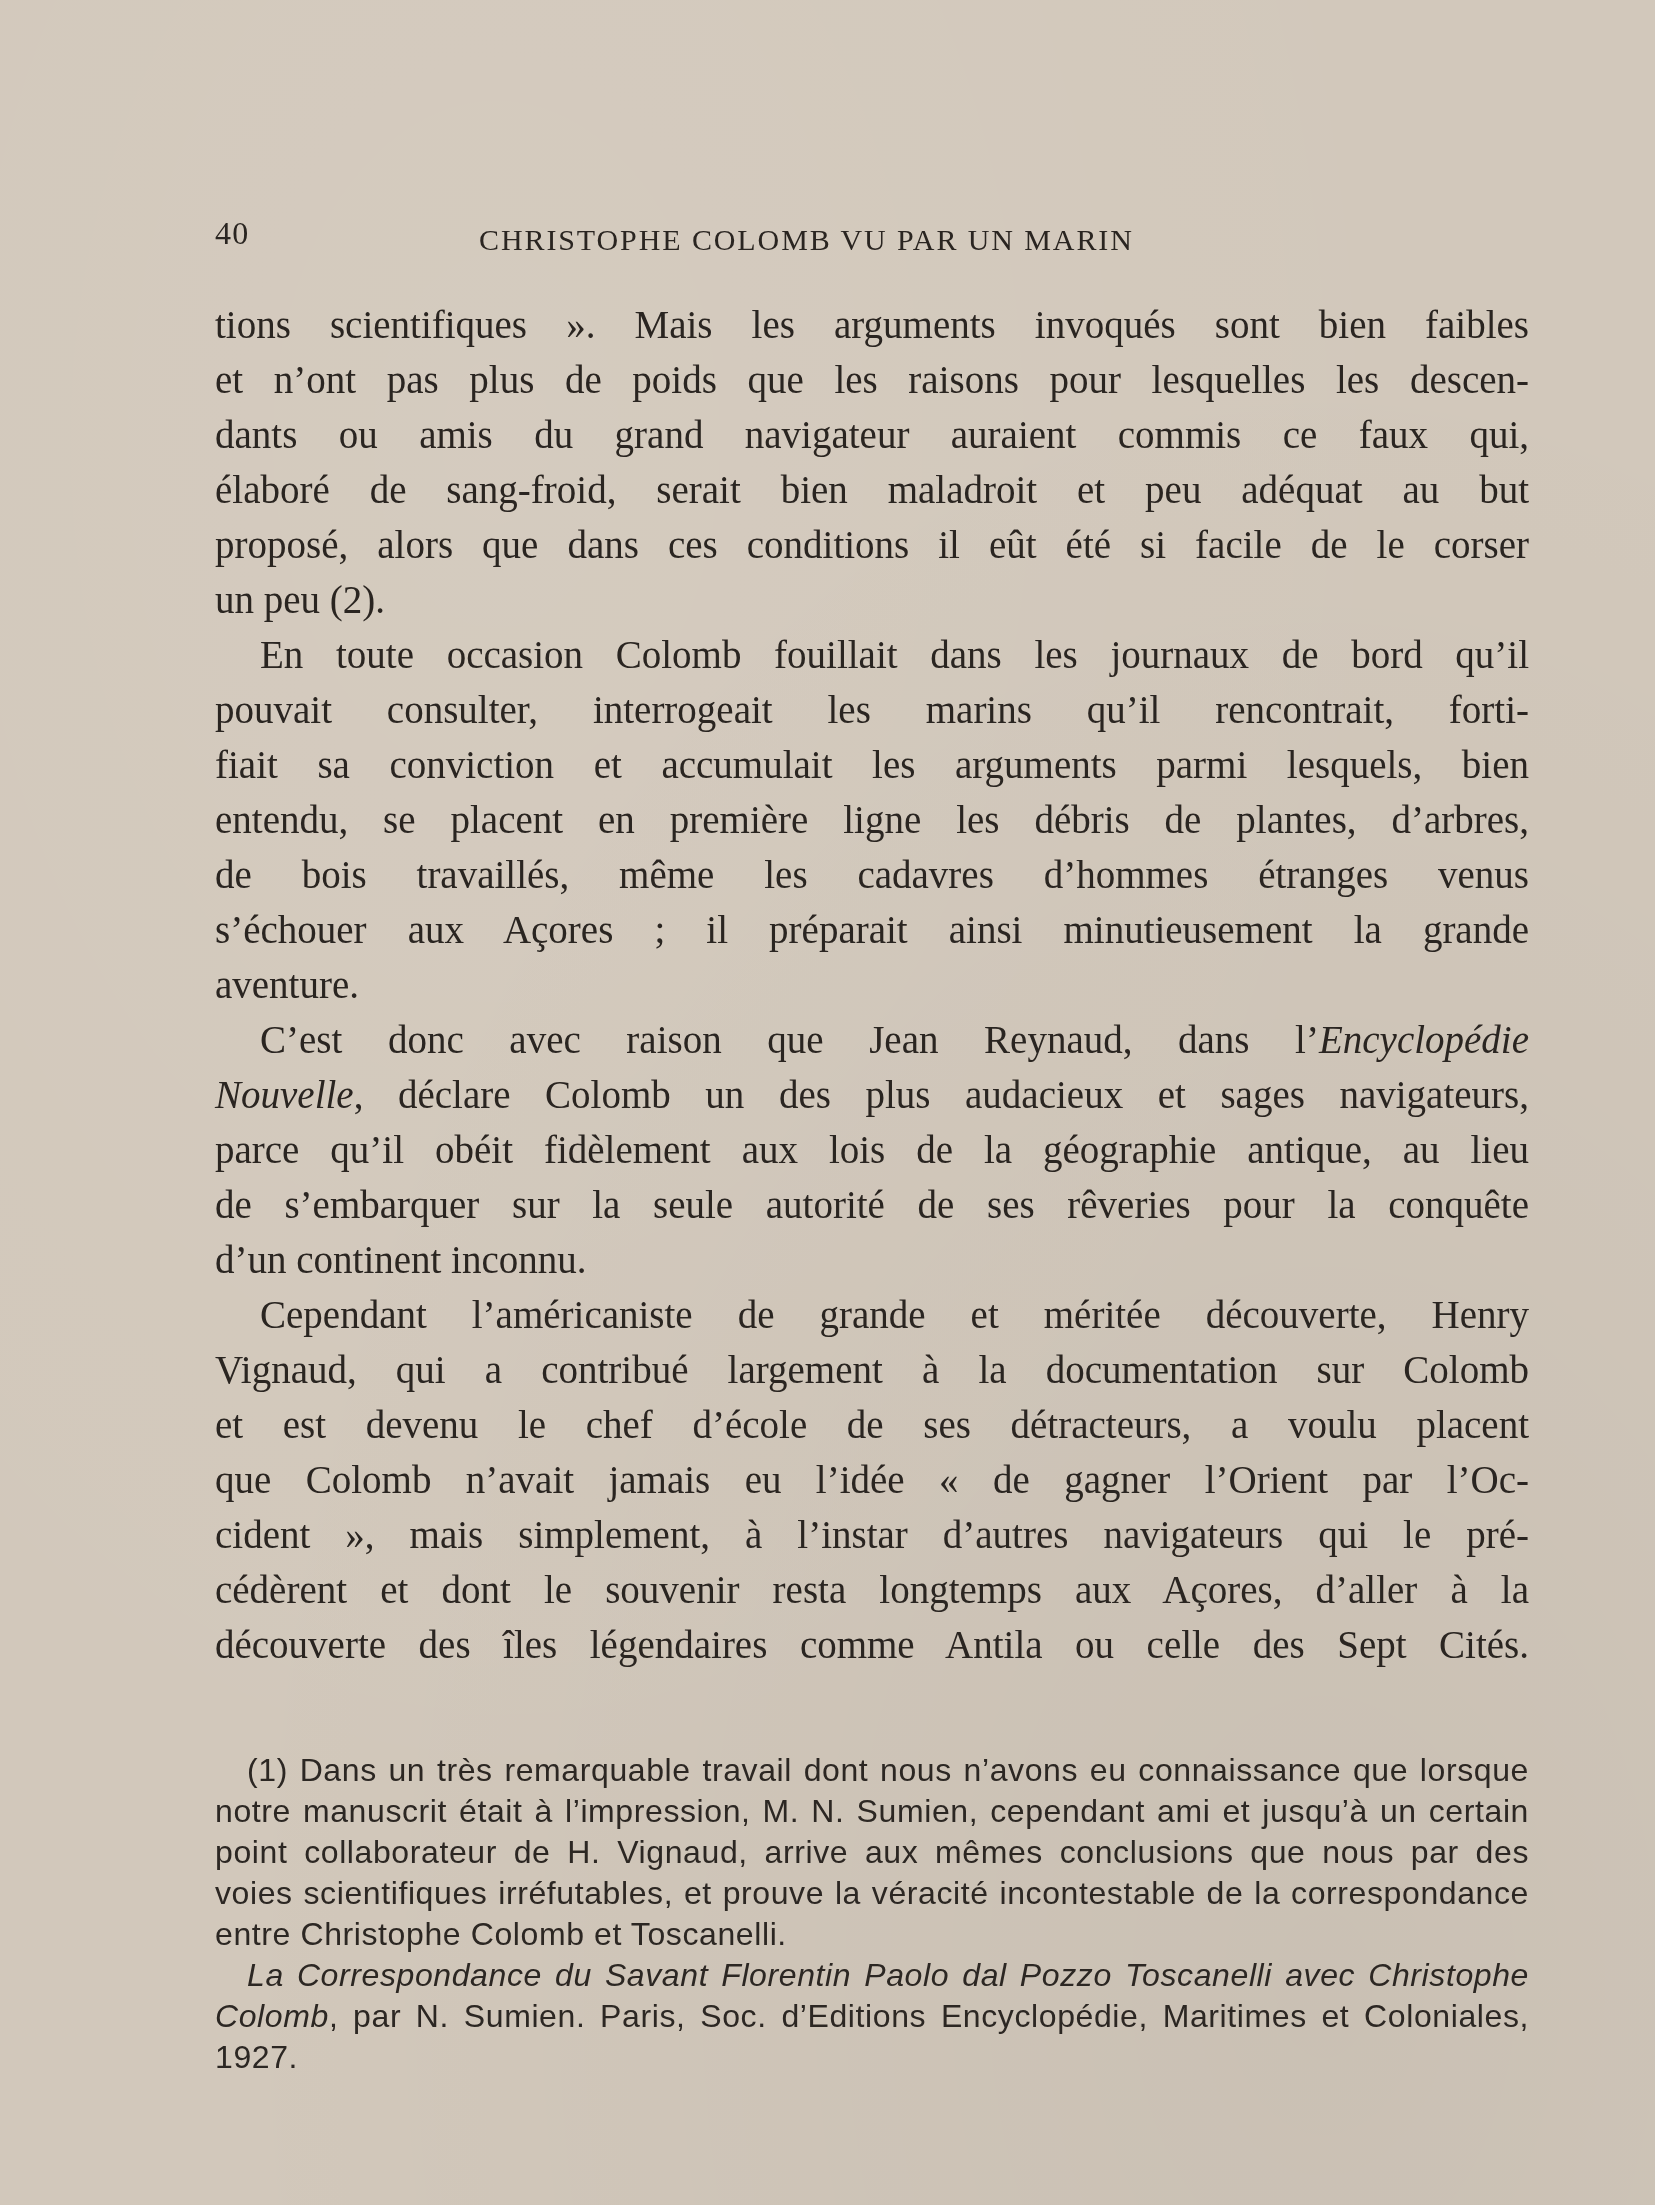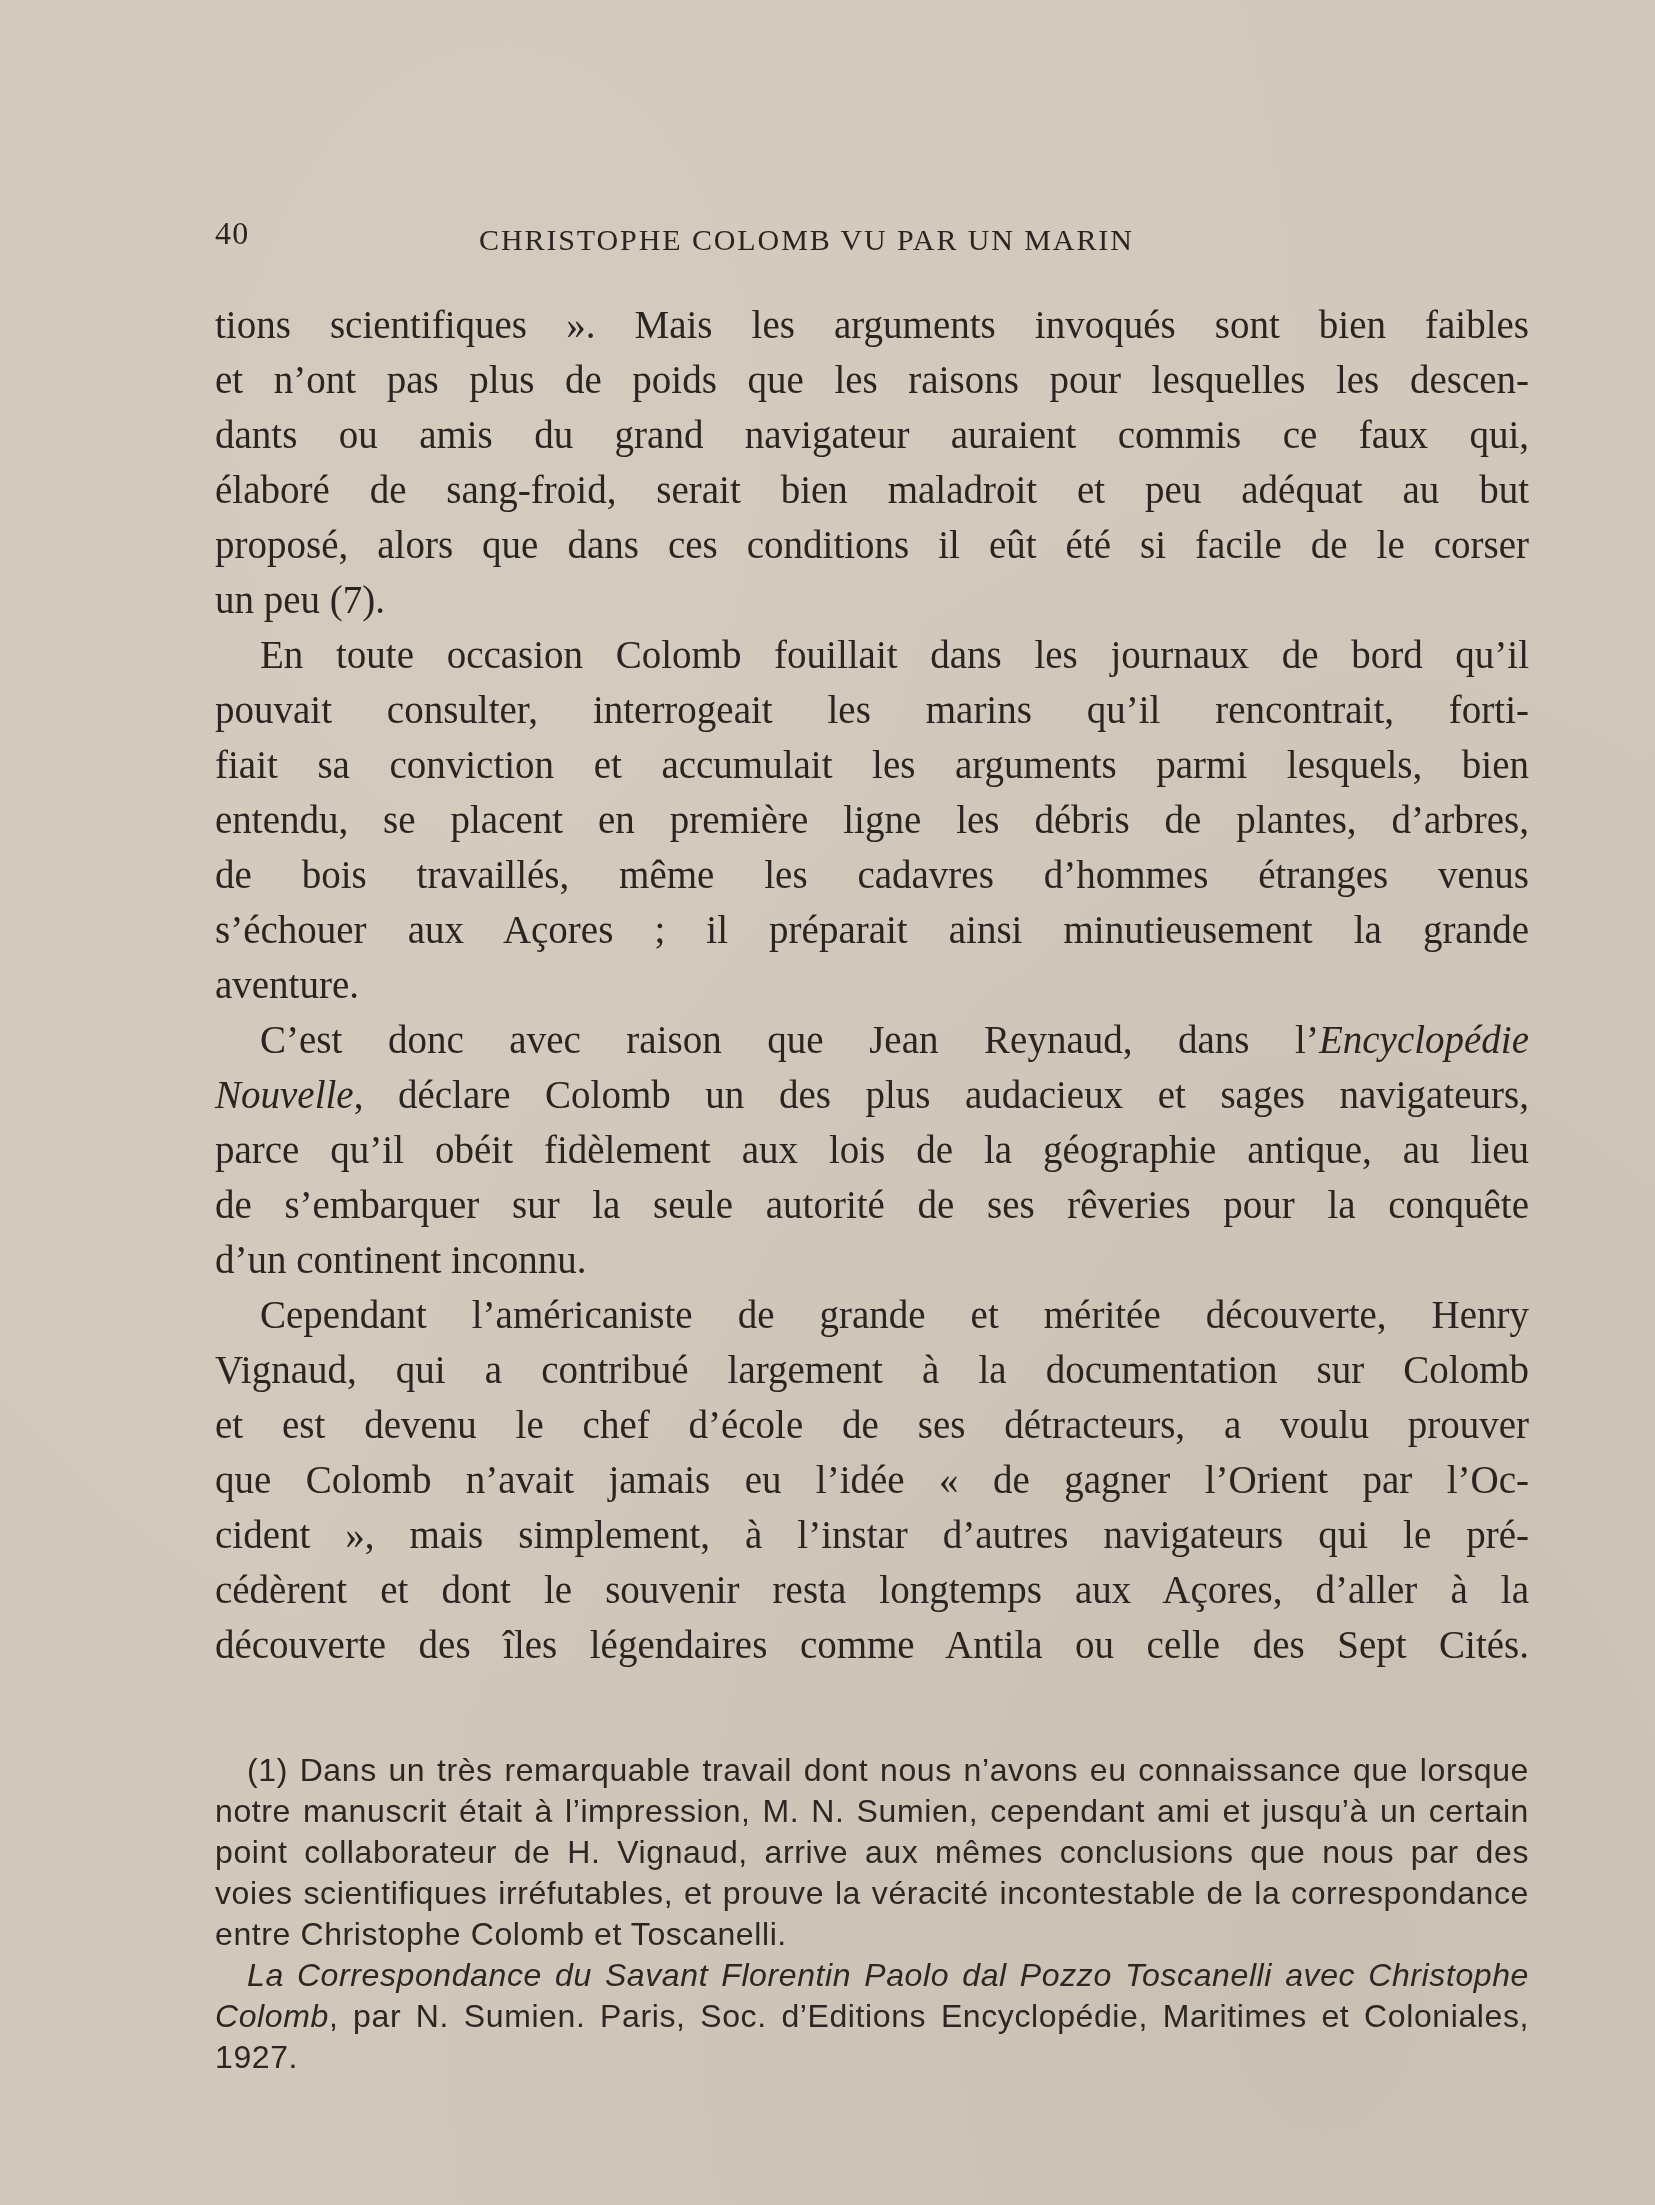--- a/index.html
+++ b/index.html
@@ -110,21 +110,21 @@
   </div>
 
   <div class="body-text">
 
     <div class="paragraph">
       <span class="line">tions scientifiques ». Mais les arguments invoqués sont bien faibles</span>
       <span class="line">et n’ont pas plus de poids que les raisons pour lesquelles les descen-</span>
       <span class="line">dants ou amis du grand navigateur auraient commis ce faux qui,</span>
       <span class="line">élaboré de sang-froid, serait bien maladroit et peu adéquat au but</span>
       <span class="line">proposé, alors que dans ces conditions il eût été si facile de le corser</span>
-      <span class="line last">un peu (7).</span>
+      <span class="line last">un peu (2).</span>
     </div>
 
     <div class="paragraph">
       <span class="line indent">En toute occasion Colomb fouillait dans les journaux de bord qu’il</span>
       <span class="line">pouvait consulter, interrogeait les marins qu’il rencontrait, forti-</span>
       <span class="line">fiait sa conviction et accumulait les arguments parmi lesquels, bien</span>
       <span class="line">entendu, se placent en première ligne les débris de plantes, d’arbres,</span>
       <span class="line">de bois travaillés, même les cadavres d’hommes étranges venus</span>
       <span class="line">s’échouer aux Açores ; il préparait ainsi minutieusement la grande</span>
       <span class="line last">aventure.</span>
@@ -134,21 +134,21 @@
       <span class="line indent"><span>C’est donc avec raison que Jean Reynaud, dans l’</span><em>Encyclopédie</em></span>
       <span class="line"><em>Nouvelle</em><span>, déclare Colomb un des plus audacieux et sages navigateurs,</span></span>
       <span class="line">parce qu’il obéit fidèlement aux lois de la géographie antique, au lieu</span>
       <span class="line">de s’embarquer sur la seule autorité de ses rêveries pour la conquête</span>
       <span class="line last">d’un continent inconnu.</span>
     </div>
 
     <div class="paragraph">
       <span class="line indent">Cependant l’américaniste de grande et méritée découverte, Henry</span>
       <span class="line">Vignaud, qui a contribué largement à la documentation sur Colomb</span>
-      <span class="line">et est devenu le chef d’école de ses détracteurs, a voulu prouver</span>
+      <span class="line">et est devenu le chef d’école de ses détracteurs, a voulu placent</span>
       <span class="line">que Colomb n’avait jamais eu l’idée « de gagner l’Orient par l’Oc-</span>
       <span class="line">cident », mais simplement, à l’instar d’autres navigateurs qui le pré-</span>
       <span class="line">cédèrent et dont le souvenir resta longtemps aux Açores, d’aller à la</span>
       <span class="line">découverte des îles légendaires comme Antila ou celle des Sept Cités.</span>
     </div>
 
   </div>
 
   <div class="footnotes">
     <span class="line indent"><span>(1)</span> <span>Dans un très remarquable travail dont nous n’avons eu connaissance que lorsque</span></span>

